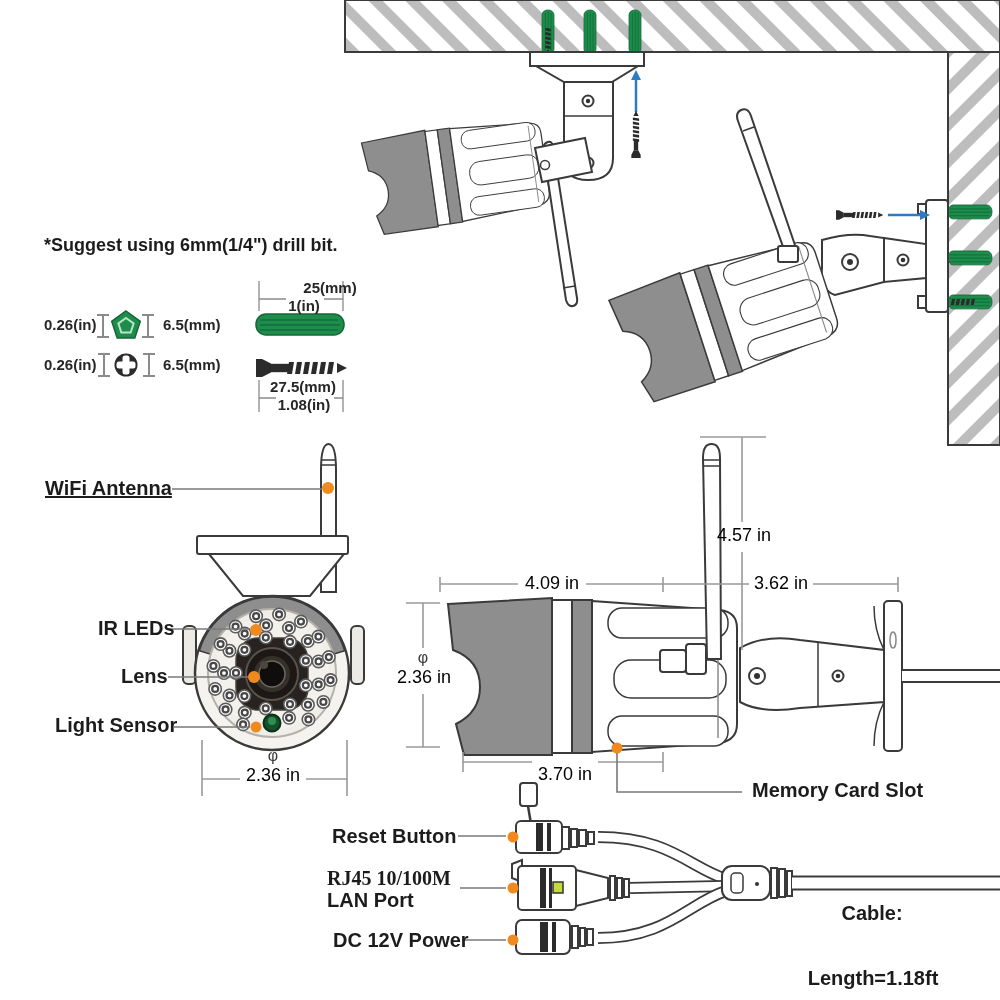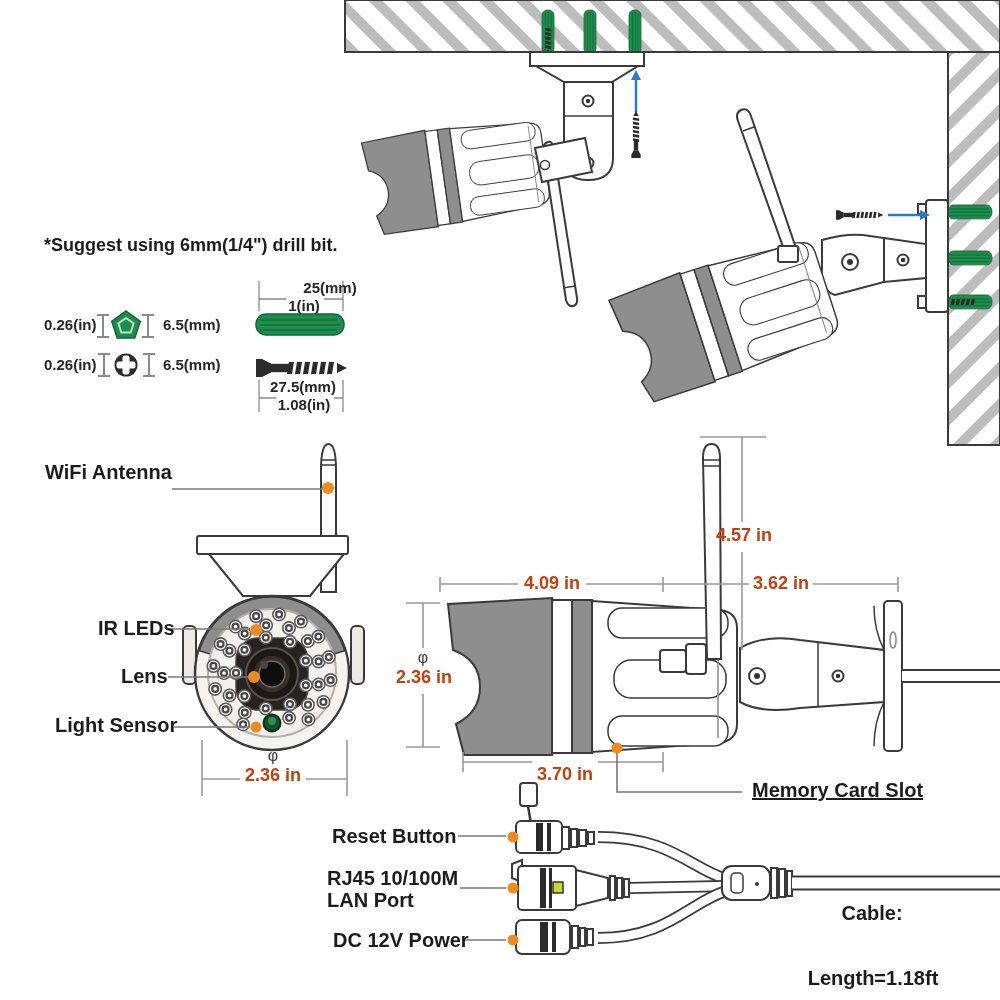--- a/index.html
+++ b/index.html
@@ -3,21 +3,21 @@
 <meta charset="utf-8">
 <style>
   html,body{margin:0;padding:0;background:#fff;}
   .canvas{position:relative;width:1000px;height:1000px;background:#fff;overflow:hidden;
           font-family:"Liberation Sans",sans-serif;}
   svg{position:absolute;left:0;top:0;}
   .lbl{position:absolute;color:#1c1c1c;white-space:nowrap;line-height:1.04;}
   .b20{font-size:20px;font-weight:700;}
   .b18{font-size:18px;font-weight:700;}
   .b15{font-size:15px;font-weight:700;color:#262626;}
-  .d18{font-size:18px;font-weight:700;color:#c2410c;}
+  .d18{font-size:18px;font-weight:400;color:#000000;}
   .d16{font-size:16px;font-weight:400;color:#3a3a3a;}
   .ctr{transform:translateX(-50%);}
   
   .ol{fill:#ffffff;stroke:#3a3a3a;stroke-width:2;}
   .ol15{fill:#ffffff;stroke:#3a3a3a;stroke-width:1.5;}
   .shade{fill:#8e8e8e;stroke:#3a3a3a;stroke-width:2;}
   .dk{fill:#2b2b2b;stroke:none;}
   .dim{stroke:#9a9a9a;stroke-width:1.6;fill:none;}
   .call{stroke:#787878;stroke-width:1.6;fill:none;}
   .dot{fill:var(--callout-orange);stroke:none;}
@@ -383,38 +383,38 @@
 <div class="lbl b15" style="left:44px;top:317px;">0.26(in)</div>
 <div class="lbl b15" style="left:163px;top:317px;">6.5(mm)</div>
 <div class="lbl b15" style="left:44px;top:357px;">0.26(in)</div>
 <div class="lbl b15" style="left:163px;top:357px;">6.5(mm)</div>
 
 <div class="lbl b15 ctr" style="left:290px;top:280px;margin-left:40px;">25(mm)</div>
 <div class="lbl b15 ctr" style="left:304px;top:298px;">1(in)</div>
 <div class="lbl b15 ctr" style="left:303px;top:379px;">27.5(mm)</div>
 <div class="lbl b15 ctr" style="left:304px;top:397px;">1.08(in)</div>
 
-<div class="lbl b20" style="left:45px;top:462px;">WiFi Antenna</div>
+<div class="lbl b20" style="left:45px;top:478px;text-decoration:underline;">WiFi Antenna</div>
 <div class="lbl b20" style="left:98px;top:618px;">IR LEDs</div>
 <div class="lbl b20" style="left:121px;top:666px;">Lens</div>
 <div class="lbl b20" style="left:55px;top:715px;">Light Sensor</div>
 
 <div class="lbl d16 ctr" style="left:273px;top:748px;">φ</div>
 <div class="lbl d18 ctr" style="left:273px;top:766px;">2.36 in</div>
 
 <div class="lbl d18 ctr" style="left:552px;top:574px;">4.09 in</div>
 <div class="lbl d18 ctr" style="left:781px;top:574px;">3.62 in</div>
 <div class="lbl d18 ctr" style="left:744px;top:526px;">4.57 in</div>
 <div class="lbl d16 ctr" style="left:423px;top:650px;">φ</div>
 <div class="lbl d18 ctr" style="left:424px;top:668px;">2.36 in</div>
 <div class="lbl d18 ctr" style="left:565px;top:752px;margin-top:13px;">3.70 in</div>
 
-<div class="lbl b20" style="left:752px;top:780px;text-decoration:underline;">Memory Card Slot</div>
+<div class="lbl b20" style="left:752px;top:780px;">Memory Card Slot</div>
 
 <div class="lbl b20" style="left:332px;top:826px;">Reset Button</div>
-<div class="lbl b20" style="left:327px;top:868px;">RJ45 10/100M</div>
+<div class="lbl b20" style="left:327px;top:868px;font-family:Liberation Serif, serif;">RJ45 10/100M</div>
 <div class="lbl b20" style="left:327px;top:890px;">LAN Port</div>
 <div class="lbl b20" style="left:327px;top:930px;margin-left:6px;">DC 12V Power</div>
 
 <div class="lbl b20 ctr" style="left:872px;top:903px;">Cable:</div>
 <div class="lbl b20 ctr" style="left:873px;top:968px;">Length=1.18ft</div>
 
 </div>
 
 </body></html>

